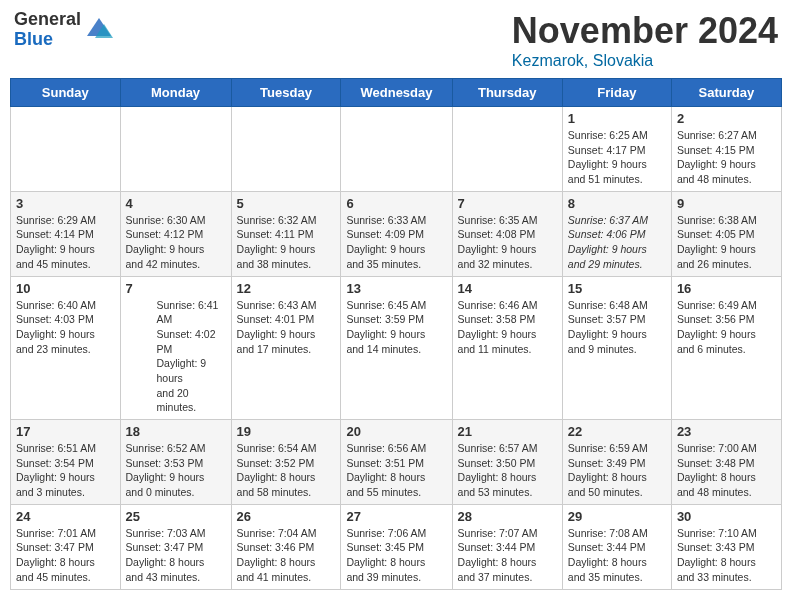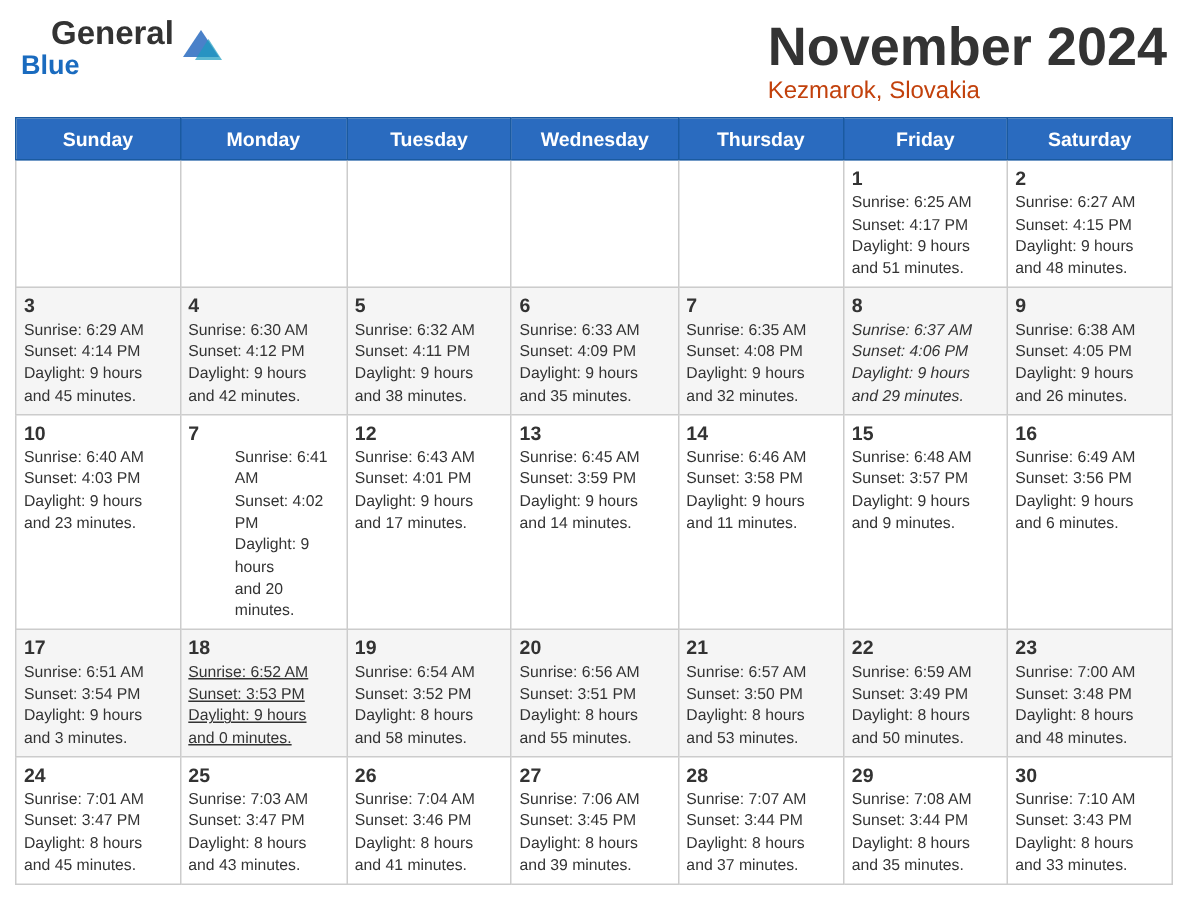--- a/index.html
+++ b/index.html
@@ -20,45 +20,44 @@
     .logo {
       display: flex;
       align-items: center;
     }
     .logo-text {
       display: flex;
       flex-direction: column;
       line-height: 1.1;
     }
     .logo-general {
-      font-size: 22px;
+      font-size: 18px;
       font-weight: bold;
       color: #333;
-      margin-left: 20px;
     }
     .logo-blue {
       font-size: 18px;
       font-weight: bold;
       color: #1a6bbf;
     }
     .logo-icon {
       width: 28px;
       height: 28px;
       margin-left: 4px;
     }
     .title-block {
     }
     .month-title {
       font-size: 36px;
       font-weight: bold;
       color: #333;
     }
     .location-title {
       font-size: 16px;
-      color: #c2410c;
+      color: #0369a1;
     }
     .calendar {
       width: 100%;
       border-collapse: collapse;
       border: 1px solid #ccc;
     }
     .calendar th {
       background: #2a6bbf;
       color: #fff;
       font-size: 13px;
@@ -254,21 +253,21 @@
       <tr>
         <td>
           <span class="day-number">17</span>
           <div class="day-info" style="white-space: pre-line;">Sunrise: 6:51 AM
 Sunset: 3:54 PM
 Daylight: 9 hours
 and 3 minutes.</div>
         </td>
         <td>
           <span class="day-number">18</span>
-          <div class="day-info" style="white-space: pre-line; text-decoration: underline;">Sunrise: 6:52 AM
+          <div class="day-info" style="white-space: pre-line;">Sunrise: 6:52 AM
 Sunset: 3:53 PM
 Daylight: 9 hours
 and 0 minutes.</div>
         </td>
         <td>
           <span class="day-number">19</span>
           <div class="day-info" style="white-space: pre-line;">Sunrise: 6:54 AM
 Sunset: 3:52 PM
 Daylight: 8 hours
 and 58 minutes.</div>

